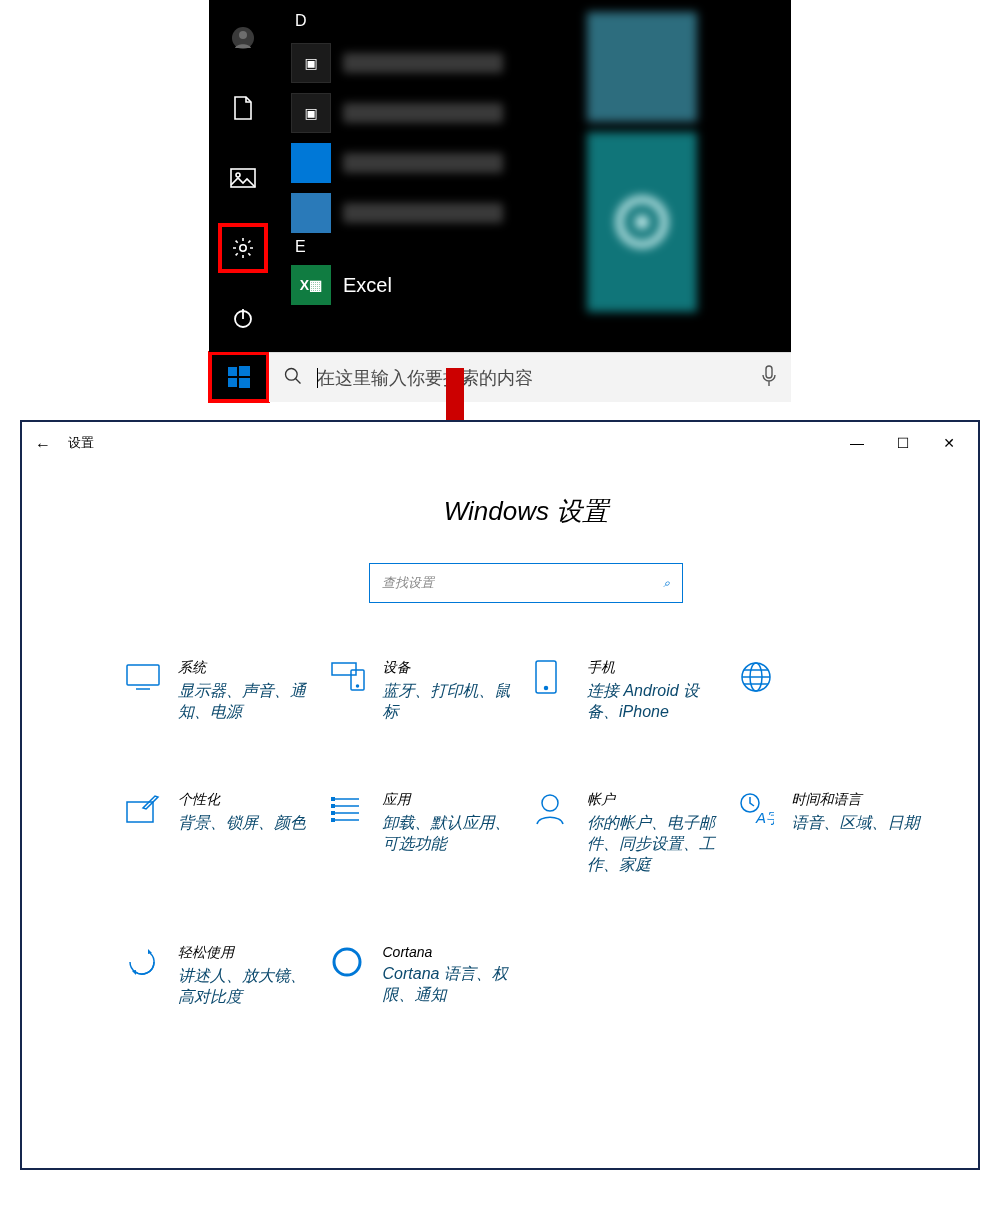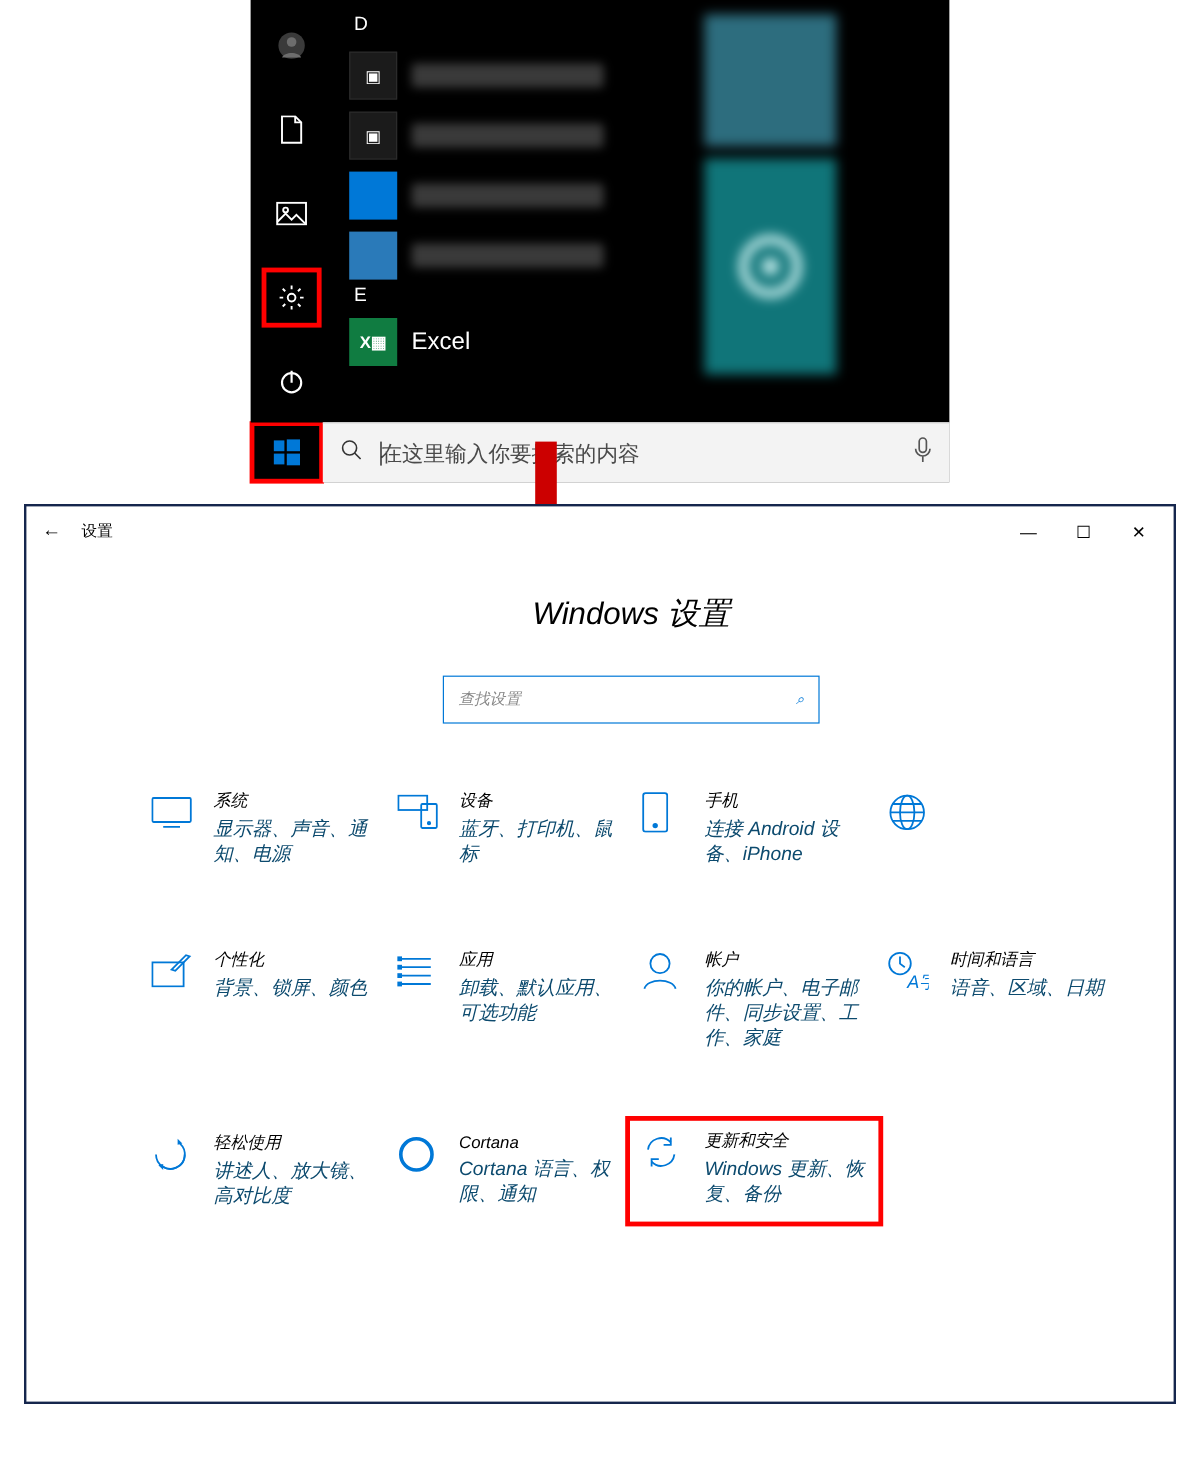--- a/index.html
+++ b/index.html
@@ -499,30 +499,16 @@
               <circle cx="16" cy="16" r="13" stroke-width="3"></circle>
             </svg>
         </div>
         <div class="cat-text">
           <div class="t">Cortana</div>
           <div class="d">Cortana 语言、权限、通知</div>
         </div>
       </div>
 
 
-      <div class="cat highlight-box-red">
-        <div class="cat-icon">
-          <svg width="32" height="32" viewBox="0 0 32 32">
-              <path d="M5 14a11 11 0 0119-6"></path>
-              <path d="M24 4v6h-6"></path>
-              <path d="M27 18a11 11 0 01-19 6"></path>
-              <path d="M8 28v-6h6"></path>
-            </svg>
-        </div>
-        <div class="cat-text">
-          <div class="t">更新和安全</div>
-          <div class="d">Windows 更新、恢复、备份</div>
-        </div>
-      </div>
 
     </div>
   </div>
 </div>
 
 </body></html>

